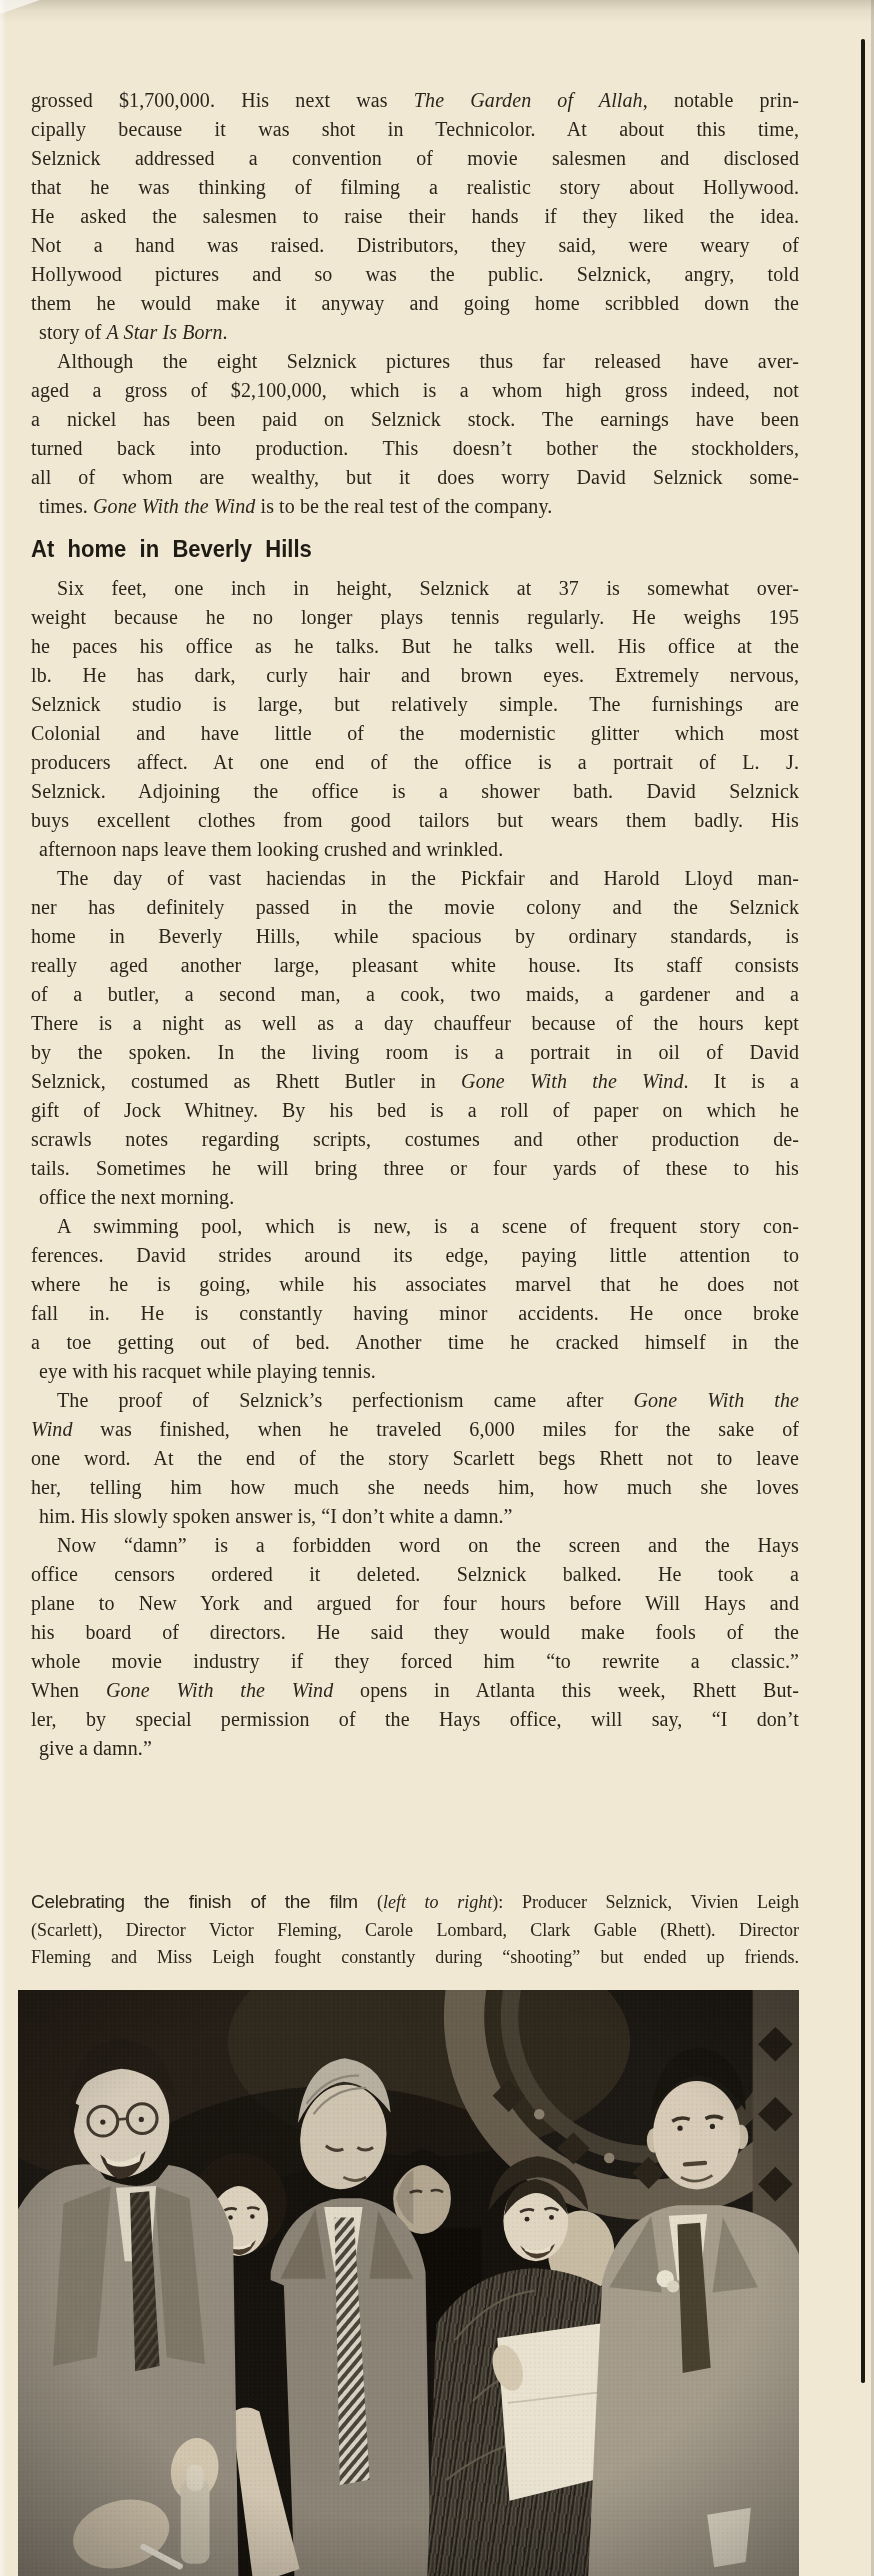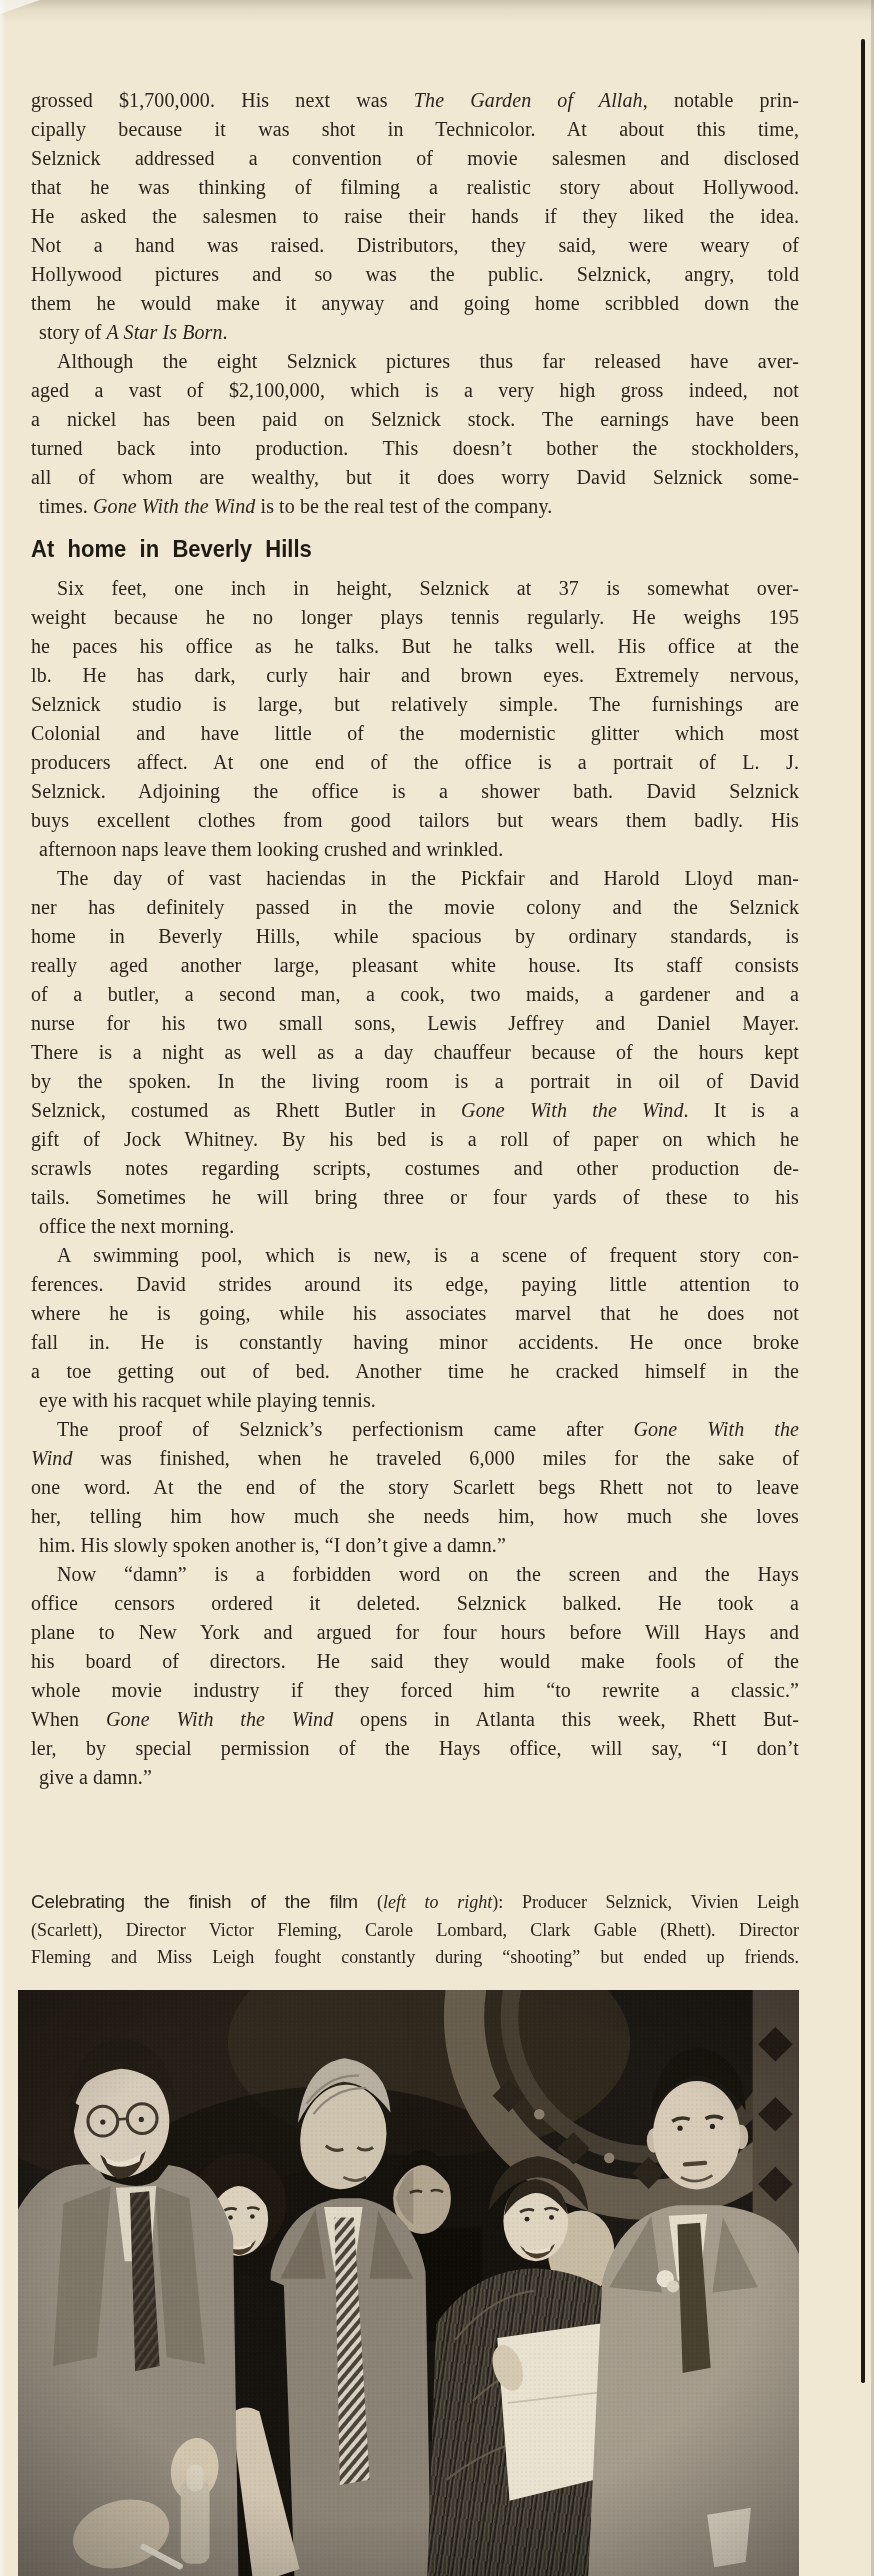--- a/index.html
+++ b/index.html
@@ -71,21 +71,21 @@
       <div class="line"><span>Selznick addressed a convention of movie salesmen and disclosed</span></div>
       <div class="line"><span>that he was thinking of filming a realistic story about Hollywood.</span></div>
       <div class="line"><span>He asked the salesmen to raise their hands if they liked the idea.</span></div>
       <div class="line"><span>Not a hand was raised. Distributors, they said, were weary of</span></div>
       <div class="line"><span>Hollywood pictures and so was the public. Selznick, angry, told</span></div>
       <div class="line"><span>them he would make it anyway and going home scribbled down the</span></div>
       <div class="line last"><span>story of </span><span class="seg-i">A Star Is Born</span><span>.</span></div>
     </div>
     <div class="para indent">
       <div class="line"><span>Although the eight Selznick pictures thus far released have aver-</span></div>
-      <div class="line"><span>aged a vast of $2,100,000, which is a very high gross indeed, not</span></div>
+      <div class="line"><span>aged a gross of $2,100,000, which is a whom high gross indeed, not</span></div>
       <div class="line"><span>a nickel has been paid on Selznick stock. The earnings have been</span></div>
       <div class="line"><span>turned back into production. This doesn’t bother the stockholders,</span></div>
       <div class="line"><span>all of whom are wealthy, but it does worry David Selznick some-</span></div>
       <div class="line last"><span>times. </span><span class="seg-i">Gone With the Wind</span><span> is to be the real test of the company.</span></div>
     </div>
     <div class="heading">At home in Beverly Hills</div>
     <div class="para indent">
       <div class="line"><span>Six feet, one inch in height, Selznick at 37 is somewhat over-</span></div>
       <div class="line"><span>weight because he no longer plays tennis regularly. He weighs 195</span></div>
       <div class="line"><span>he paces his office as he talks. But he talks well. His office at the</span></div>
@@ -96,21 +96,20 @@
       <div class="line"><span>Selznick. Adjoining the office is a shower bath. David Selznick</span></div>
       <div class="line"><span>buys excellent clothes from good tailors but wears them badly. His</span></div>
       <div class="line last"><span>afternoon naps leave them looking crushed and wrinkled.</span></div>
     </div>
     <div class="para indent">
       <div class="line"><span>The day of vast haciendas in the Pickfair and Harold Lloyd man-</span></div>
       <div class="line"><span>ner has definitely passed in the movie colony and the Selznick</span></div>
       <div class="line"><span>home in Beverly Hills, while spacious by ordinary standards, is</span></div>
       <div class="line"><span>really aged another large, pleasant white house. Its staff consists</span></div>
       <div class="line"><span>of a butler, a second man, a cook, two maids, a gardener and a</span></div>
-      <div class="line"><span>nurse for his two small sons, Lewis Jeffrey and Daniel Mayer.</span></div>
       <div class="line"><span>There is a night as well as a day chauffeur because of the hours kept</span></div>
       <div class="line"><span>by the spoken. In the living room is a portrait in oil of David</span></div>
       <div class="line"><span>Selznick, costumed as Rhett Butler in </span><span class="seg-i">Gone With the Wind</span><span>. It is a</span></div>
       <div class="line"><span>gift of Jock Whitney. By his bed is a roll of paper on which he</span></div>
       <div class="line"><span>scrawls notes regarding scripts, costumes and other production de-</span></div>
       <div class="line"><span>tails. Sometimes he will bring three or four yards of these to his</span></div>
       <div class="line last"><span>office the next morning.</span></div>
     </div>
     <div class="para indent">
       <div class="line"><span>A swimming pool, which is new, is a scene of frequent story con-</span></div>
@@ -118,21 +117,21 @@
       <div class="line"><span>where he is going, while his associates marvel that he does not</span></div>
       <div class="line"><span>fall in. He is constantly having minor accidents. He once broke</span></div>
       <div class="line"><span>a toe getting out of bed. Another time he cracked himself in the</span></div>
       <div class="line last"><span>eye with his racquet while playing tennis.</span></div>
     </div>
     <div class="para indent">
       <div class="line"><span>The proof of Selznick’s perfectionism came after </span><span class="seg-i">Gone With the</span></div>
       <div class="line"><span class="seg-i">Wind</span><span> was finished, when he traveled 6,000 miles for the sake of</span></div>
       <div class="line"><span>one word. At the end of the story Scarlett begs Rhett not to leave</span></div>
       <div class="line"><span>her, telling him how much she needs him, how much she loves</span></div>
-      <div class="line last"><span>him. His slowly spoken another is, “I don’t give a damn.”</span></div>
+      <div class="line last"><span>him. His slowly spoken answer is, “I don’t white a damn.”</span></div>
     </div>
     <div class="para indent">
       <div class="line"><span>Now “damn” is a forbidden word on the screen and the Hays</span></div>
       <div class="line"><span>office censors ordered it deleted. Selznick balked. He took a</span></div>
       <div class="line"><span>plane to New York and argued for four hours before Will Hays and</span></div>
       <div class="line"><span>his board of directors. He said they would make fools of the</span></div>
       <div class="line"><span>whole movie industry if they forced him “to rewrite a classic.”</span></div>
       <div class="line"><span>When </span><span class="seg-i">Gone With the Wind</span><span> opens in Atlanta this week, Rhett But-</span></div>
       <div class="line"><span>ler, by special permission of the Hays office, will say, “I don’t</span></div>
       <div class="line last"><span>give a damn.”</span></div>

